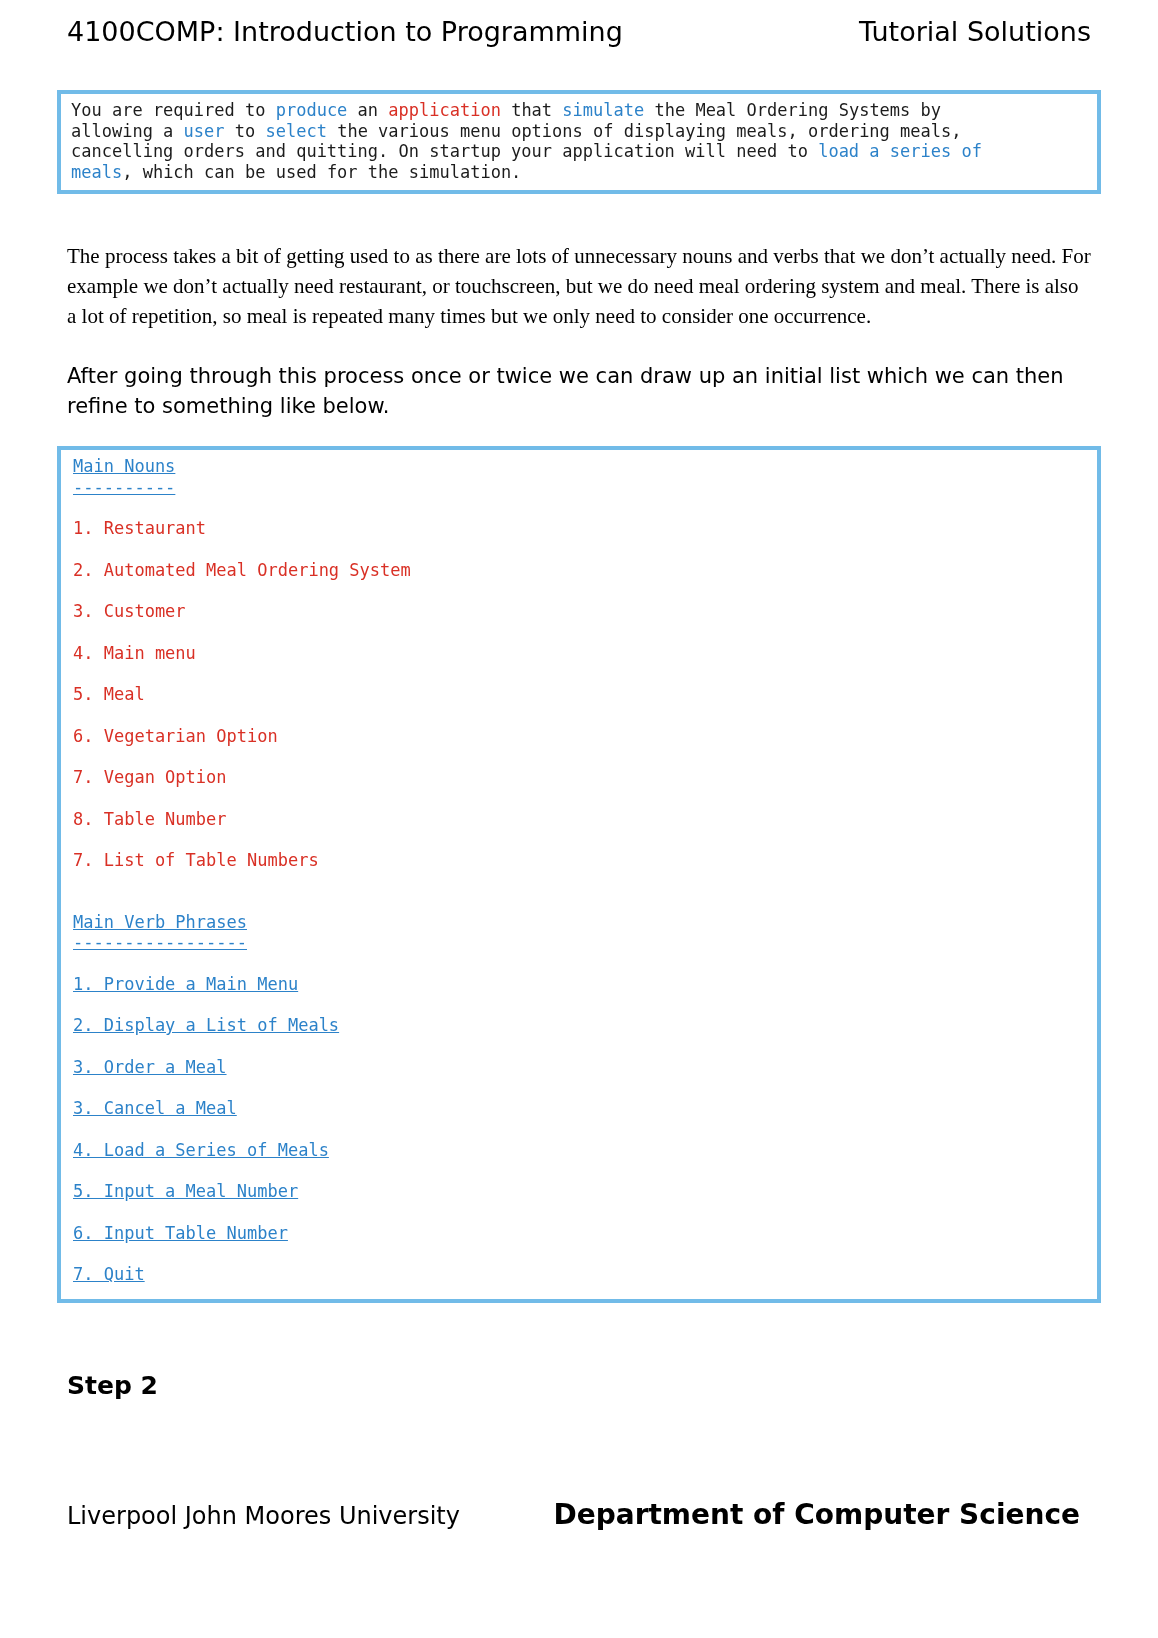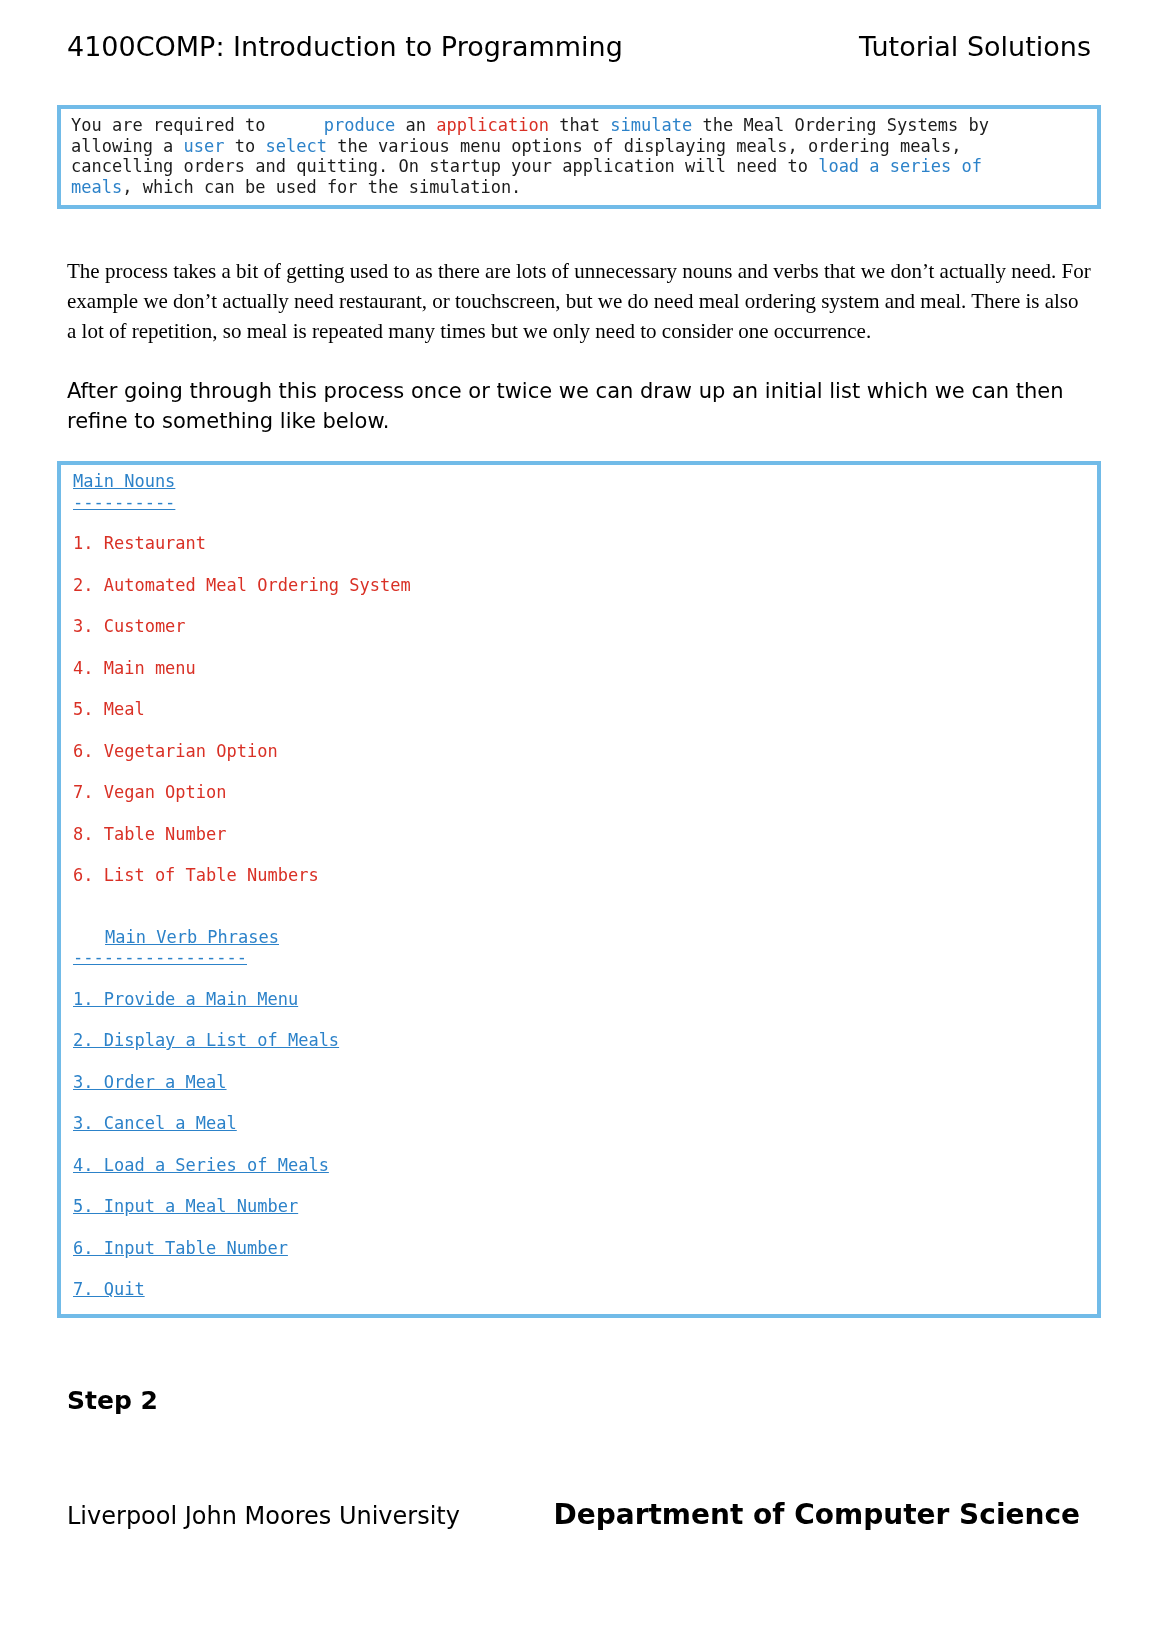--- a/index.html
+++ b/index.html
@@ -19,21 +19,21 @@
     position: relative;
     width: 100%;
     height: 100%;
     box-sizing: border-box;
     padding: 0 57px;
   }
   .header-row {
     display: flex;
     justify-content: space-between;
     align-items: baseline;
-    padding-top: 31px;
+    padding-top: 16px;
     margin-left: 10px;
     margin-right: 10px;
   }
   .course-title, .doc-title {
     font-size: 27px;
     line-height: 32px;
     color: #000000;
   }
   .code-box {
     box-sizing: border-box;
@@ -58,21 +58,21 @@
   .para-1 { margin-top: 47px; font-family: Liberation Serif, serif; }
   .para-2 { margin-top: 30px; }
   .analysis-box {
     margin-top: 25px;
     padding: 6px 12px 14px 12px;
   }
   .mono-line { white-space: pre; }
   .blue-text { color: var(--blue, #2c82c9); text-decoration: underline; }
   .red-text  { color: var(--red,  #d93025); }
   .list-line { white-space: pre; margin-top: 21px; }
-  .section-gap { margin-top: 41px; margin-left: 32px; }
+  .section-gap { margin-top: 41px; }
   .step-heading {
     font-size: 25px;
     font-weight: bold;
     margin: 68px 10px 0 10px;
     color: #000000;
   }
   .footer-row {
     position: absolute;
     left: 67px;
     right: 78px;
@@ -94,42 +94,42 @@
 </head>
 <body>
 
 <div class="page">
 
   <div class="header-row">
     <span class="course-title">4100COMP: Introduction to Programming</span>
     <span class="doc-title">Tutorial Solutions</span>
   </div>
 
-  <div class="code-box requirement-box"><span style="color: var(--ink);">You are required to </span><span style="color: var(--blue); margin-left: 48px;">produce</span><span style="color: var(--ink);"> an </span><span style="color: var(--red);">application</span><span style="color: var(--ink);"> that </span><span style="color: var(--blue); margin-top: 40px;">simulate</span><span style="color: var(--ink);"> the Meal Ordering Systems by
+  <div class="code-box requirement-box"><span style="color: var(--ink);">You are required to </span><span style="color: var(--blue);">produce</span><span style="color: var(--ink);"> an </span><span style="color: var(--red);">application</span><span style="color: var(--ink);"> that </span><span style="color: var(--blue); margin-top: 40px;">simulate</span><span style="color: var(--ink);"> the Meal Ordering Systems by
 allowing a </span><span style="color: var(--blue);">user</span><span style="color: var(--ink);"> to </span><span style="color: var(--blue);">select</span><span style="color: var(--ink);"> the various menu options of displaying meals, ordering meals,
 cancelling orders and quitting. On startup your application will need to </span><span style="color: var(--blue);">load a series of
 meals</span><span style="color: var(--ink);">, which can be used for the simulation.</span></div>
 
   <p class="para para-1">The process takes a bit of getting used to as there are lots of unnecessary nouns and verbs that we don’t actually need. For example we don’t actually need restaurant, or touchscreen, but we do need meal ordering system and meal. There is also a lot of repetition, so meal is repeated many times but we only need to consider one occurrence.</p>
 
   <p class="para para-2">After going through this process once or twice we can draw up an initial list which we can then refine to something like below.</p>
 
   <div class="code-box analysis-box">
     <div class="mono-line blue-text">Main Nouns</div>
     <div class="mono-line blue-text">----------</div>
     <div>
         <div class="list-line red-text">1. Restaurant</div>
         <div class="list-line red-text">2. Automated Meal Ordering System</div>
         <div class="list-line red-text">3. Customer</div>
         <div class="list-line red-text">4. Main menu</div>
         <div class="list-line red-text">5. Meal</div>
         <div class="list-line red-text">6. Vegetarian Option</div>
         <div class="list-line red-text">7. Vegan Option</div>
         <div class="list-line red-text">8. Table Number</div>
-        <div class="list-line red-text">6. List of Table Numbers</div>
+        <div class="list-line red-text">7. List of Table Numbers</div>
       </div>
 
     <div class="mono-line blue-text section-gap">Main Verb Phrases</div>
     <div class="mono-line blue-text">-----------------</div>
     <div>
         <div class="list-line blue-text">1. Provide a Main Menu</div>
         <div class="list-line blue-text">2. Display a List of Meals</div>
         <div class="list-line blue-text">3. Order a Meal</div>
         <div class="list-line blue-text">3. Cancel a Meal</div>
         <div class="list-line blue-text">4. Load a Series of Meals</div>

